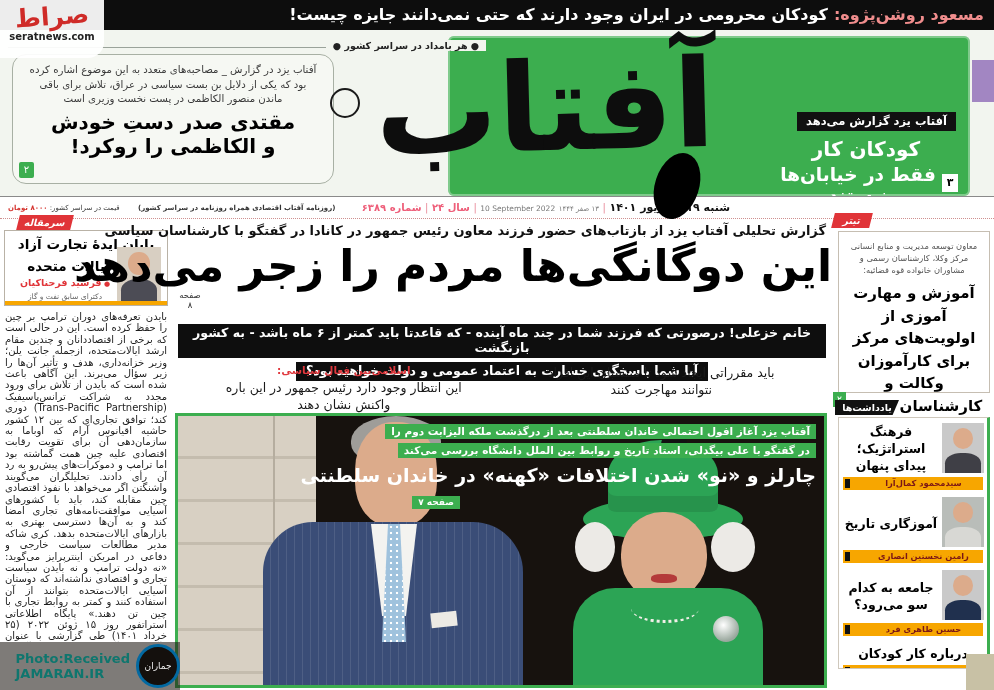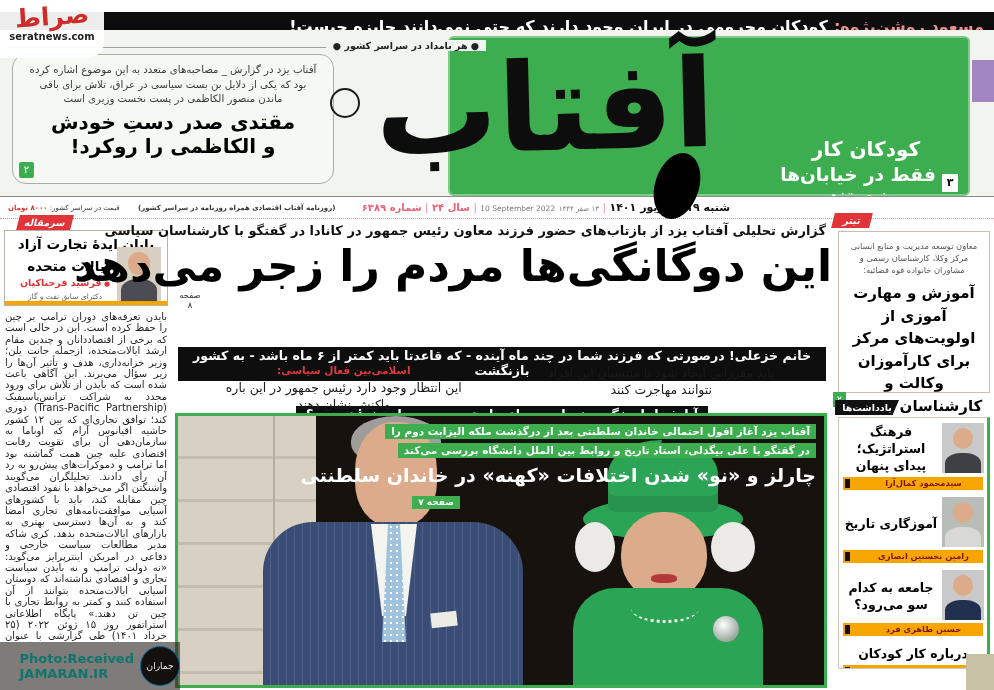--- a/index.html
+++ b/index.html
@@ -2,21 +2,21 @@
 <html lang="fa" dir="rtl"><head>
 <meta charset="utf-8">
 <style>
   html,body{margin:0;padding:0;background:#e9e9e9;}
   .page{position:relative;width:994px;height:690px;background:#fff;overflow:hidden;
         font-family:"DejaVu Sans", sans-serif;direction:rtl;margin:0 auto;}
 
   
   .topbar{position:absolute;left:0;top:0;width:994px;height:30px;background:#0d0d0d;
           color:#fff;font-weight:bold;font-size:16px;line-height:30px;
-          padding-right:10px;box-sizing:border-box;text-align:right;white-space:nowrap;margin-top:12px;}
+          padding-right:10px;box-sizing:border-box;text-align:right;white-space:nowrap;}
   .tb-speaker{color:#f08d8d;margin-left:6px;}
 
   
   .serat{position:absolute;left:0;top:0;width:104px;height:58px;background:rgba(255,255,255,.93);
          border-radius:0 0 16px 0;z-index:30;text-align:center;}
   .serat-logo{color:#cf2b28;font-size:25px;font-weight:bold;transform:rotate(-4deg);margin-top:2px;}
   .serat-site{font-size:10px;color:#222;font-weight:bold;}
 
   
   .mast{position:absolute;left:0;top:30px;width:994px;height:166px;background:#f2f5ef;}
@@ -73,33 +73,33 @@
   .a-body{position:absolute;left:8%;bottom:-6%;width:84%;height:46%;background:#4c4c55;border-radius:45% 45% 0 0;}
   .ed-author{position:absolute;left:6px;top:46px;width:108px;text-align:center;
              font-size:9.5px;font-weight:bold;color:#e03438;}
   .ed-author::before{content:"● ";font-size:7px;}
   .ed-role{position:absolute;left:6px;top:61px;width:108px;text-align:center;font-size:7.5px;color:#666;}
   .ed-bar{position:absolute;left:0;bottom:0;width:100%;height:4px;background:#f7a600;}
   .ed-body{position:absolute;left:5px;top:311px;width:162px;height:331px;overflow:hidden;
            font-size:10px;line-height:11.4px;text-align:justify;color:#1d1d1d;}
   .jam-mark{position:absolute;left:0;top:642px;width:180px;height:48px;background:rgba(32,27,22,.58);
             z-index:6;display:flex;align-items:center;gap:6px;padding-left:4px;box-sizing:border-box;}
-  .jam-logo{width:38px;height:38px;border-radius:50%;background:#14100d;border:1px solid #0369a1;
+  .jam-logo{width:38px;height:38px;border-radius:50%;background:#14100d;border:3px solid #0369a1;
             color:#eee;font-size:9px;text-align:center;line-height:38px;flex:0 0 38px;}
   .jam-lines{direction:ltr;text-align:left;color:#0f766e;font-size:13px;font-weight:bold;line-height:15px;}
 
   
   .kicker{position:absolute;left:178px;top:223px;width:648px;text-align:center;
           font-size:13px;font-weight:bold;color:#111;white-space:nowrap;}
   .headline{position:absolute;left:172px;top:240px;width:660px;text-align:center;
             font-size:44px;font-weight:bold;color:#000;letter-spacing:-1px;white-space:nowrap;}
   .page8{position:absolute;left:176px;top:290px;width:28px;text-align:center;font-size:8.5px;color:#333;}
   .bbox{position:absolute;left:178px;top:324px;width:648px;text-align:center;}
   .bbox-line{display:inline-block;background:#0e0e0e;color:#fff;font-size:12.6px;font-weight:bold;
-             padding:1px 10px 3px;margin-bottom:2px;max-width:640px;margin-top:23px;}
+             padding:1px 10px 3px;margin-bottom:2px;max-width:640px;}
   .quotes{position:absolute;left:185px;top:364px;width:635px;display:flex;}
   .quote{flex:1;text-align:center;}
   .q-speaker{font-size:10.5px;font-weight:bold;color:#e0393e;margin-bottom:3px;}
   .q-text{font-size:12.5px;color:#1a1a1a;line-height:17px;padding:0 34px;}
 
   
   .photo{position:absolute;left:175px;top:413px;width:646px;height:269px;background:#17120e;
          border:3px solid #3cae4f;overflow:hidden;}
   .ph-col{position:absolute;left:0;top:0;width:138px;height:100%;
           background:repeating-linear-gradient(180deg,#d8d0c3 0 40px,#c4bcae 40px 43px);}
@@ -181,20 +181,21 @@
   <div class="serat">
     <div class="serat-logo">صراط</div>
     <div class="serat-site">seratnews.com</div>
   </div>
 
   <div class="mast">
     <div class="mast-rule"></div>
     <div class="tagline">● هر بامداد در سراسر کشور ●</div>
 
     <div class="greenpanel">
+      <div class="report-badge">آفتاب یزد گزارش می‌دهد</div>
       <div class="g-h1">کودکان کار</div>
       <div class="g-h2">فقط در خیابان‌ها نیستند</div>
       <div class="g-page">۳</div>
     </div>
 
     <div class="logo">آفتاب</div>
     <div class="logo-tail"></div>
     <div class="logo-seal"></div>
 
     <div class="iraqbox">

